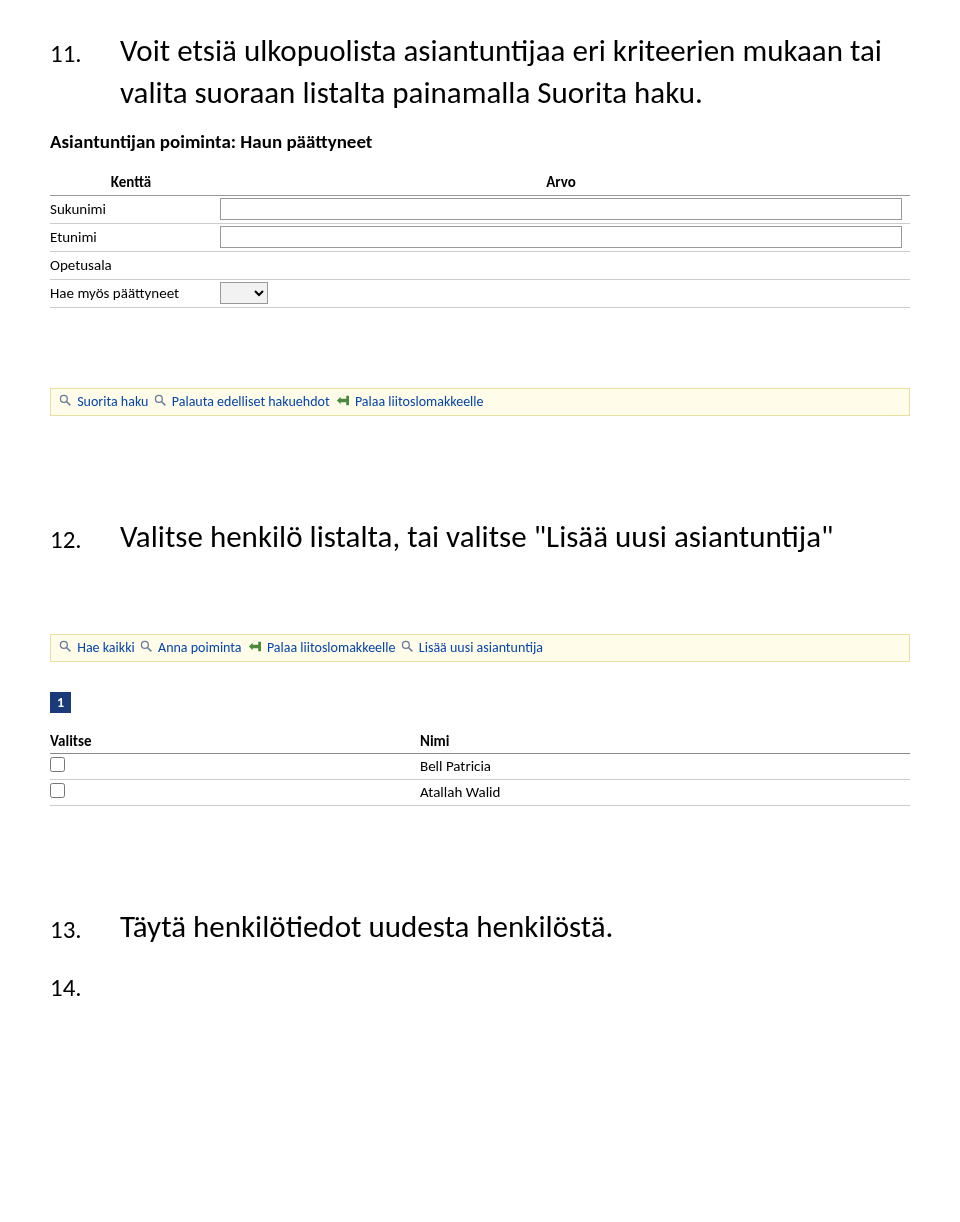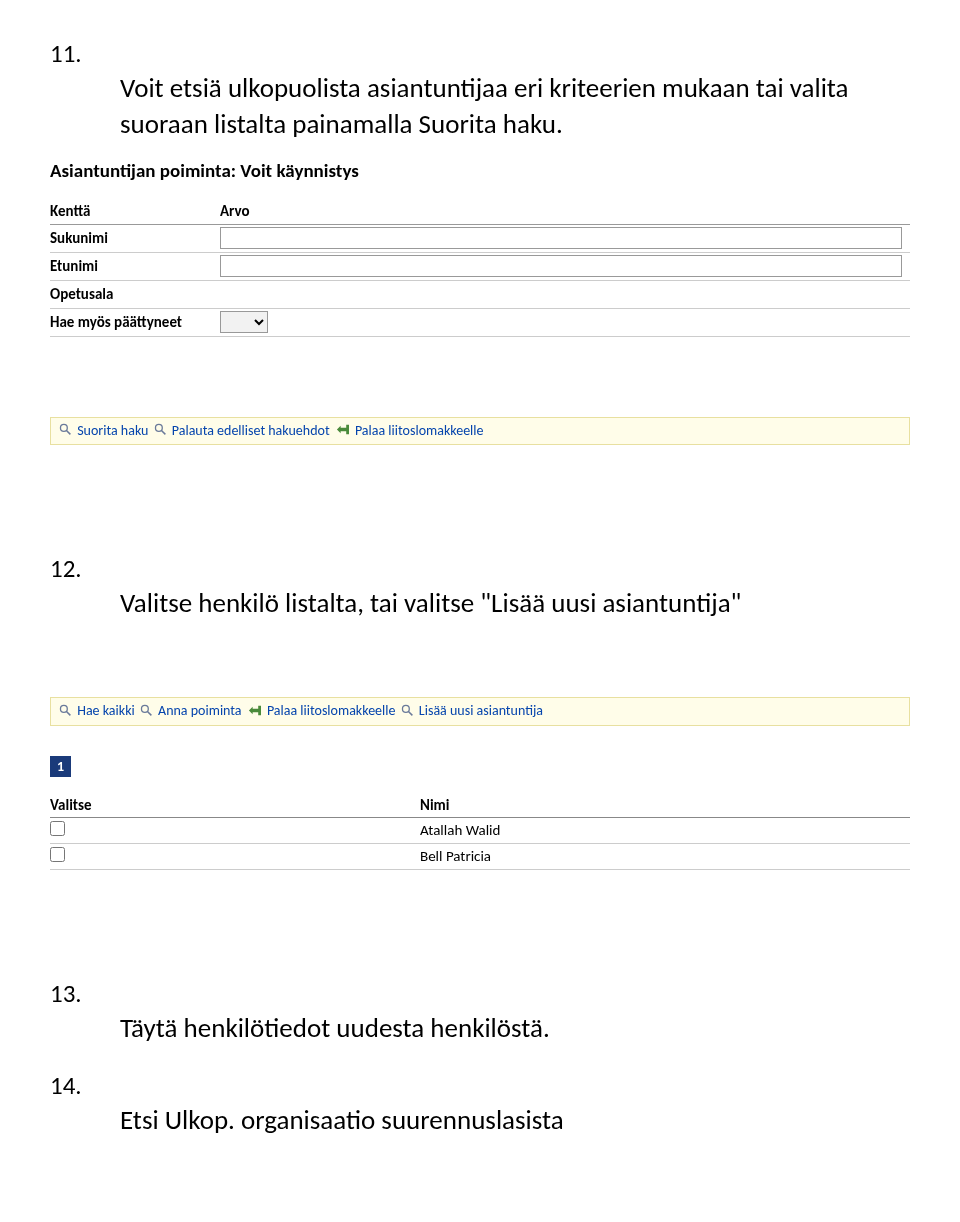--- a/index.html
+++ b/index.html
@@ -14,49 +14,48 @@
     display: flex;
     margin-bottom: 16px;
   }
   .instruction-block .num {
     font-size: 25px;
     width: 70px;
     flex-shrink: 0;
     margin-top: 8px;
   }
   .instruction-block .txt {
-    font-size: 27px;
+    font-size: 31px;
     line-height: 1.35;
-    margin-top: 40px;
   }
   .section-title {
     font-size: 19px;
     font-weight: bold;
     margin: 10px 0 16px 0;
     color: #000;
   }
   .search-table {
     width: 100%;
     border-collapse: collapse;
     font-size: 15px;
   }
   .search-table th {
-    text-align: left;
+    text-align: center;
     font-weight: bold;
     padding: 4px 8px 4px 0;
     border-bottom: 1px solid #999;
   }
   .search-table td {
     padding: 2px 8px 2px 0;
     border-bottom: 1px solid #ccc;
     vertical-align: middle;
     height: 28px;
   }
   .search-table td.label {
-    font-weight: bold;
+    font-weight: normal;
     width: 170px;
     line-height: 1.2;
   }
   .search-table input[type="text"] {
     width: 100%;
     height: 22px;
     border: 1px solid #999;
     padding: 1px 4px;
     font-size: 14px;
     background: #fff;
@@ -129,21 +128,21 @@
 
 
 
 
 <div class="instruction-block">
   <div class="num">11.</div>
   <div class="txt">Voit etsiä ulkopuolista asiantuntijaa eri kriteerien mukaan tai valita suoraan listalta painamalla Suorita haku.</div>
 </div>
 
 
-<div class="section-title">Asiantuntijan poiminta: Voit käynnistys</div>
+<div class="section-title">Asiantuntijan poiminta: Haun päättyneet</div>
 
 
 <table class="search-table">
   <thead>
     <tr>
       <th>Kenttä</th>
       <th>Arvo</th>
     </tr>
   </thead>
   <tbody>
@@ -240,38 +239,37 @@
 <table class="result-table">
   <thead>
     <tr>
       <th class="cb">Valitse</th>
       <th>Nimi</th>
     </tr>
   </thead>
   <tbody>
     <tr>
       <td class="cb"><input type="checkbox" style=""></td>
+      <td>Bell Patricia</td>
+    </tr>
+    <tr>
+      <td class="cb"><input type="checkbox" style=""></td>
       <td>Atallah Walid</td>
-    </tr>
-    <tr>
-      <td class="cb"><input type="checkbox" style=""></td>
-      <td>Bell Patricia</td>
     </tr>
   </tbody>
 </table>
 
 <div class="spacer-md"></div>
 <div class="spacer-md"></div>
 
 
 <div class="instruction-block">
   <div class="num">13.</div>
   <div class="txt">Täytä henkilötiedot uudesta henkilöstä.</div>
 </div>
 
 
 <div class="instruction-block">
   <div class="num">14.</div>
-  <div class="txt">Etsi Ulkop. organisaatio suurennuslasista</div>
 </div>
 
 
 
 
 </body></html>

